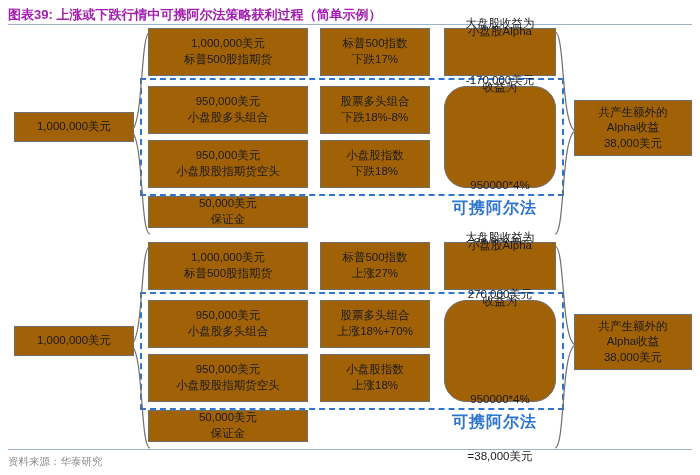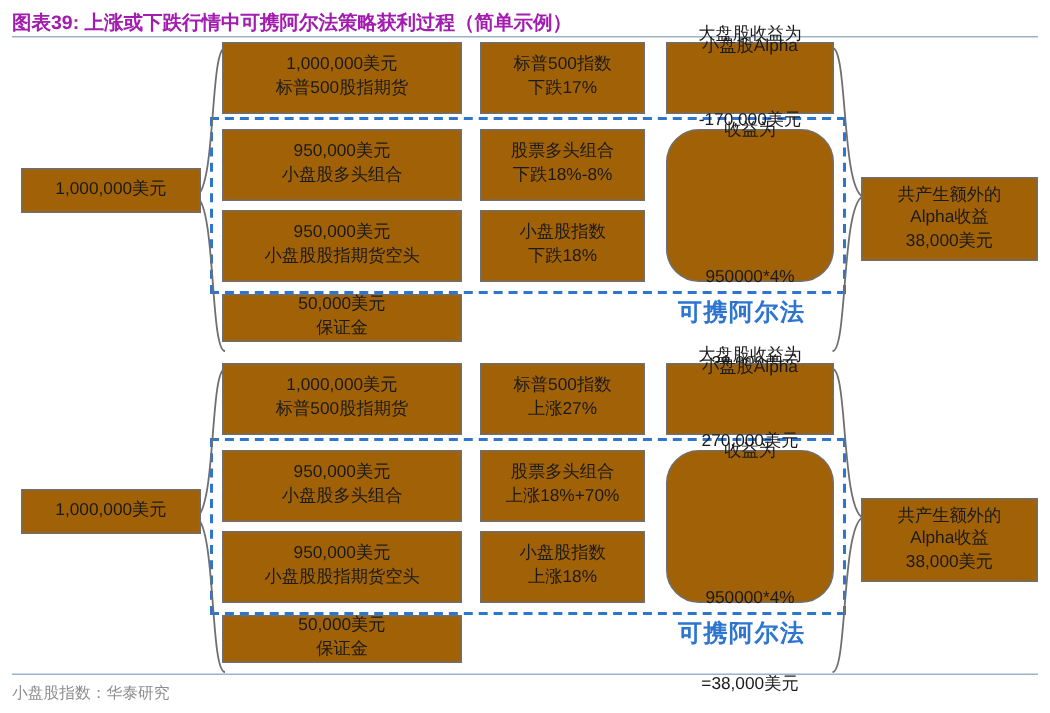--- a/index.html
+++ b/index.html
@@ -87,21 +87,21 @@
   .c-ret   { left: 444px; width: 112px; gap: 41px; }
   .c-total { left: 574px; width: 118px; }
 
   
   .r1    { top: 2px;   height: 48px; }
   .r2    { top: 60px;  height: 48px; }
   .r3    { top: 114px; height: 48px; }
   .r4    { top: 170px; height: 32px; }
   .r-alpha { top: 60px; height: 102px; border-radius: 22px; }
   .r-cap   { top: 86px; height: 30px; }
-  .r-tot   { top: 74px; height: 56px; margin-top: 18px; }
+  .r-tot   { top: 74px; height: 56px; }
 
   
   .dashed-region {
     position: absolute;
     left: 140px;
     top: 52px;
     width: 424px;
     height: 118px;
     box-sizing: border-box;
     border: 2px dashed #2e75d0;
@@ -263,13 +263,13 @@
   </div>
 
   <div class="box c-total r-tot">
     <span class="ln">共产生额外的</span>
     <span class="ln">Alpha收益</span>
     <span class="ln">38,000美元</span>
   </div>
 </div>
 
 <div class="rule-bottom"></div>
-<div class="source-note">小盘股指数：华泰研究</div>
+<div class="source-note">资料来源：华泰研究</div>
 
 </body></html>

